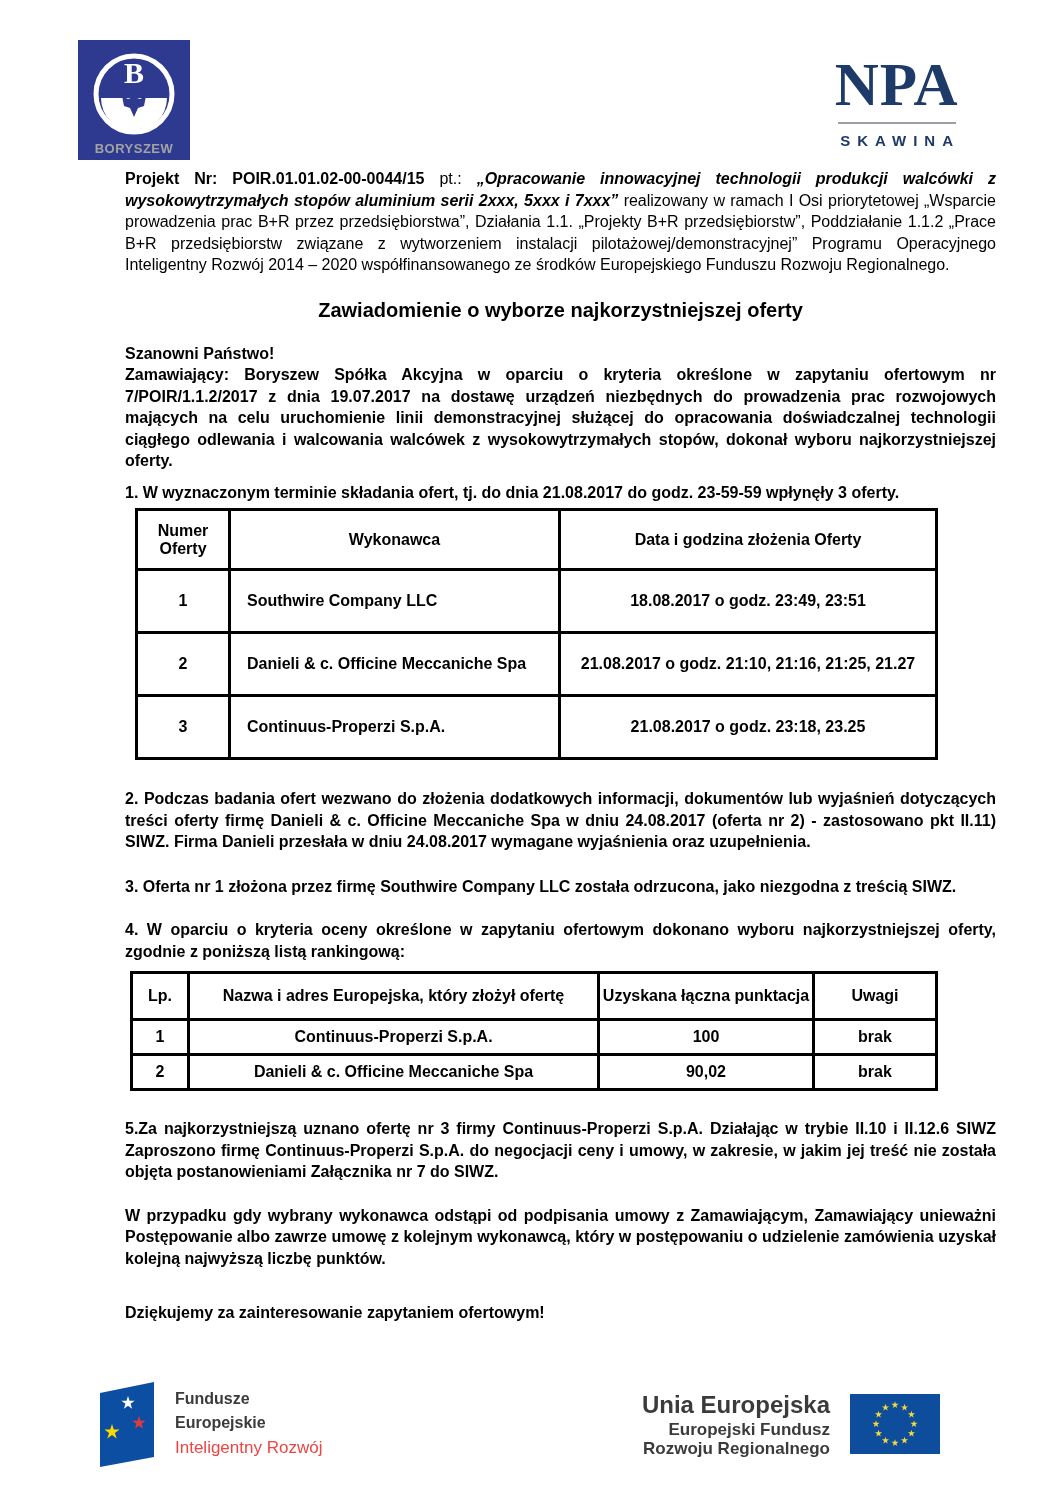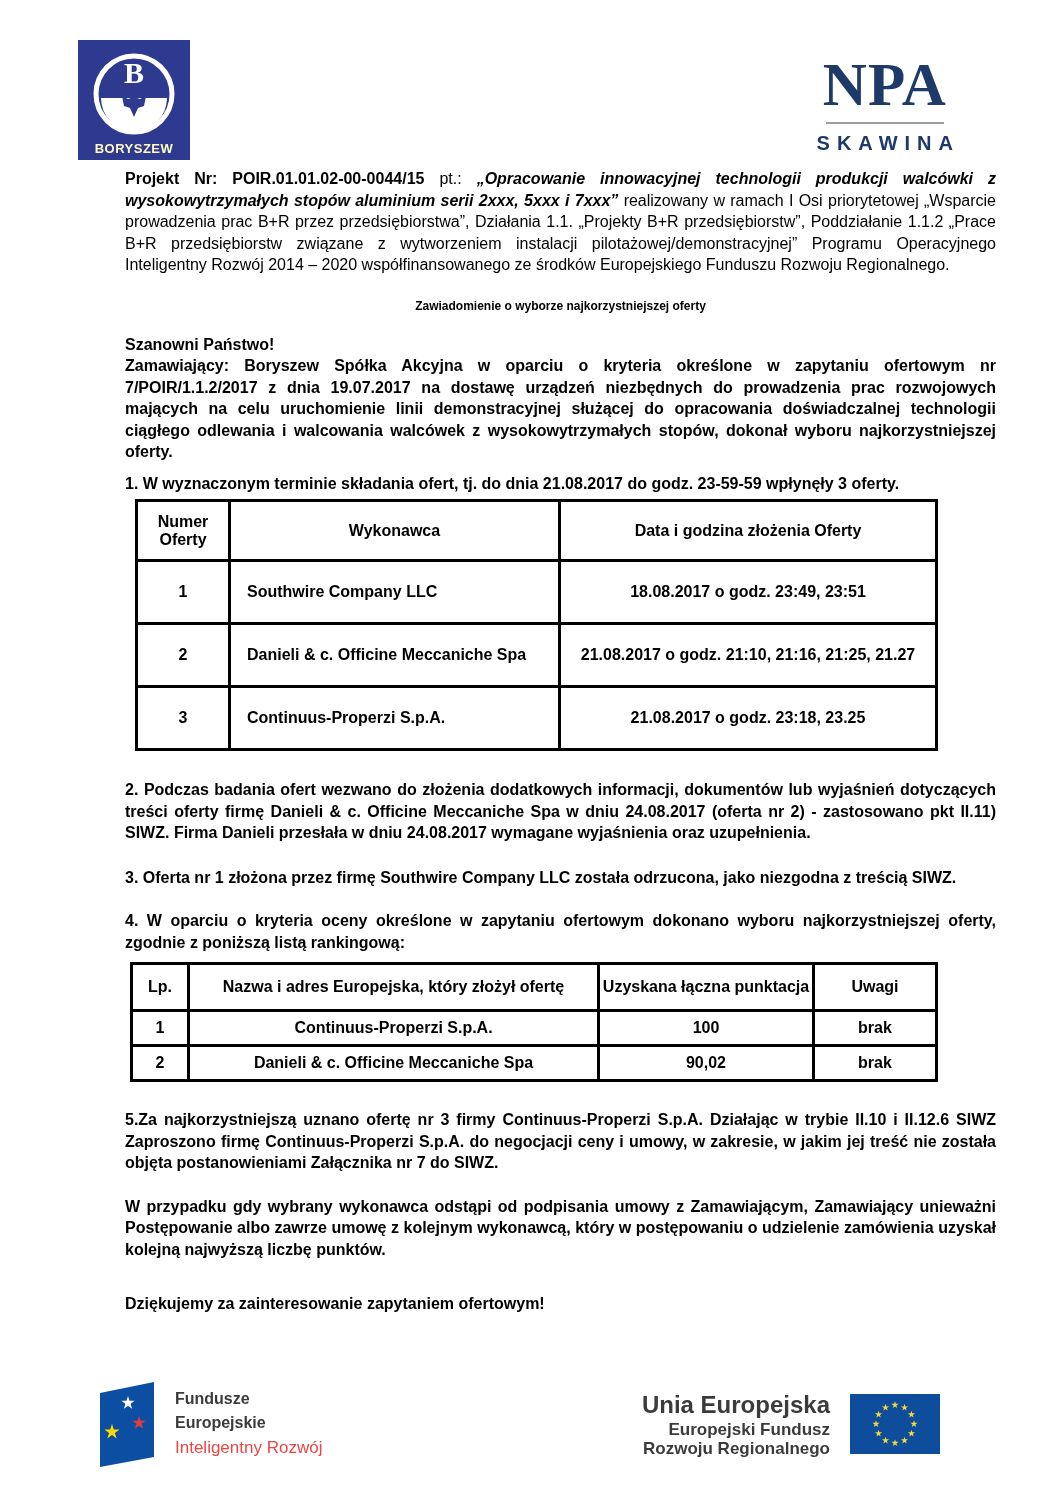--- a/index.html
+++ b/index.html
@@ -17,37 +17,37 @@
     position:relative; width:112px; height:120px;
     background:#2e3a8f;
   }
   .bory-emblem { position:absolute; left:0; top:0; }
   .bory-letter {
     position:absolute; top:16px; left:0; right:0; text-align:center;
     font-family:"Liberation Serif", serif; font-weight:bold; font-size:30px; color:#fff;
   }
   .bory-name {
     position:absolute; bottom:4px; left:0; right:0; text-align:center;
-    color:#fef9c3; font-weight:bold; font-size:13px; letter-spacing:0.5px;
+    color:#a3a3a3; font-weight:bold; font-size:13px; letter-spacing:0.5px;
   }
   .npa-logo { display:flex; flex-direction:column; align-items:center; margin-top:14px; }
   .npa-name {
     font-family:"Liberation Serif", serif; font-weight:bold; font-size:61px;
     color:#1e3a68; letter-spacing:1px; line-height:1;
   }
   .npa-divider { width:118px; height:2px; background:#9aa0a6; margin:7px 0 8px 0; }
-  .npa-city { font-weight:bold; font-size:20px; letter-spacing:7px; color:#1e3a68; padding-left:7px; }
+  .npa-city { font-weight:bold; font-size:15px; letter-spacing:7px; color:#1e3a68; padding-left:7px; }
 
   
   .content { padding:0 62px 0 125px; }
   .para { font-size:16px; line-height:21.5px; text-align:justify; }
   .b { font-weight:bold; }
   .bi { font-weight:bold; font-style:italic; }
   .proj-para { margin-top:8px; }
-  .doc-heading { margin-top:23px; text-align:center; font-weight:bold; font-size:12px; }
+  .doc-heading { margin-top:23px; text-align:center; font-weight:bold; font-size:20px; }
   .salutation-block { margin-top:21px; }
   .point1-text { margin-top:10px; font-weight:bold; text-align:left; }
 
   
   table { border-collapse:collapse;border-radius:31px; }
   th, td { border:3px solid #000; font-size:16px; vertical-align:middle; }
   th { font-weight:bold; text-align:center; }
   .table1 { margin:5px 0 0 10px; width:800px; table-layout:fixed; }
   .table1 th { height:60px; }
   .table1 td { height:63px; text-align:center; font-weight:bold; }

